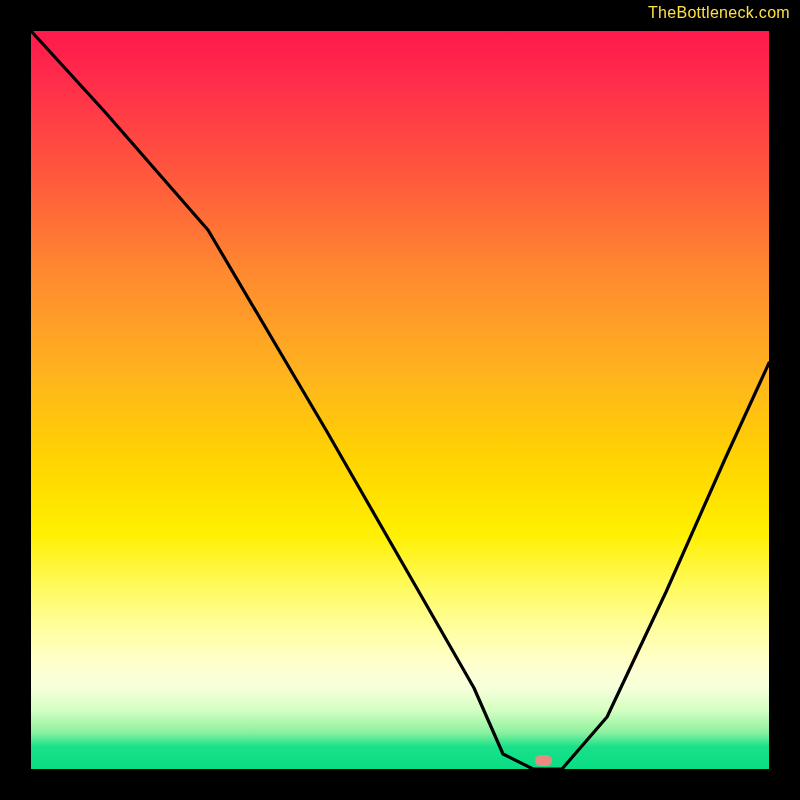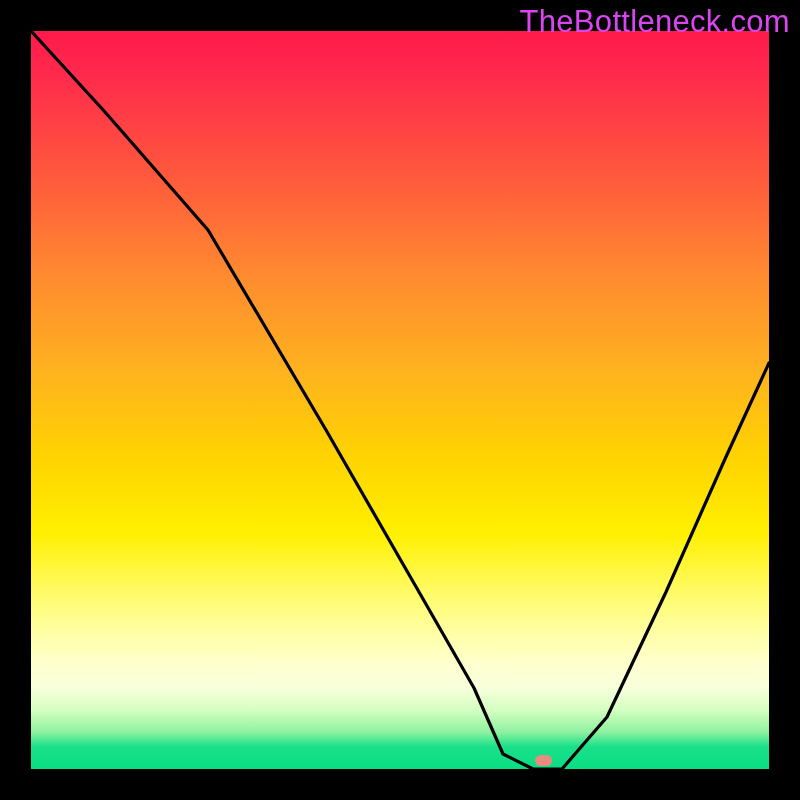--- a/index.html
+++ b/index.html
@@ -40,23 +40,23 @@
     width: 17px;
     height: 11px;
     border-radius: 6px;
     background: #e88b80;
   }
   .watermark {
     position: absolute;
     top: 4px;
     right: 10px;
     font-family: Arial, Helvetica, sans-serif;
-    font-size: 31px;
+    font-size: 16px;
     letter-spacing: 0.3px;
-    color: #d946ef;
+    color: #fde047;
     font-weight: 500;
   }
   svg.curve {
     position: absolute;
     left: 31px;
     top: 31px;
     width: 738px;
     height: 738px;
     pointer-events: none;
   }

